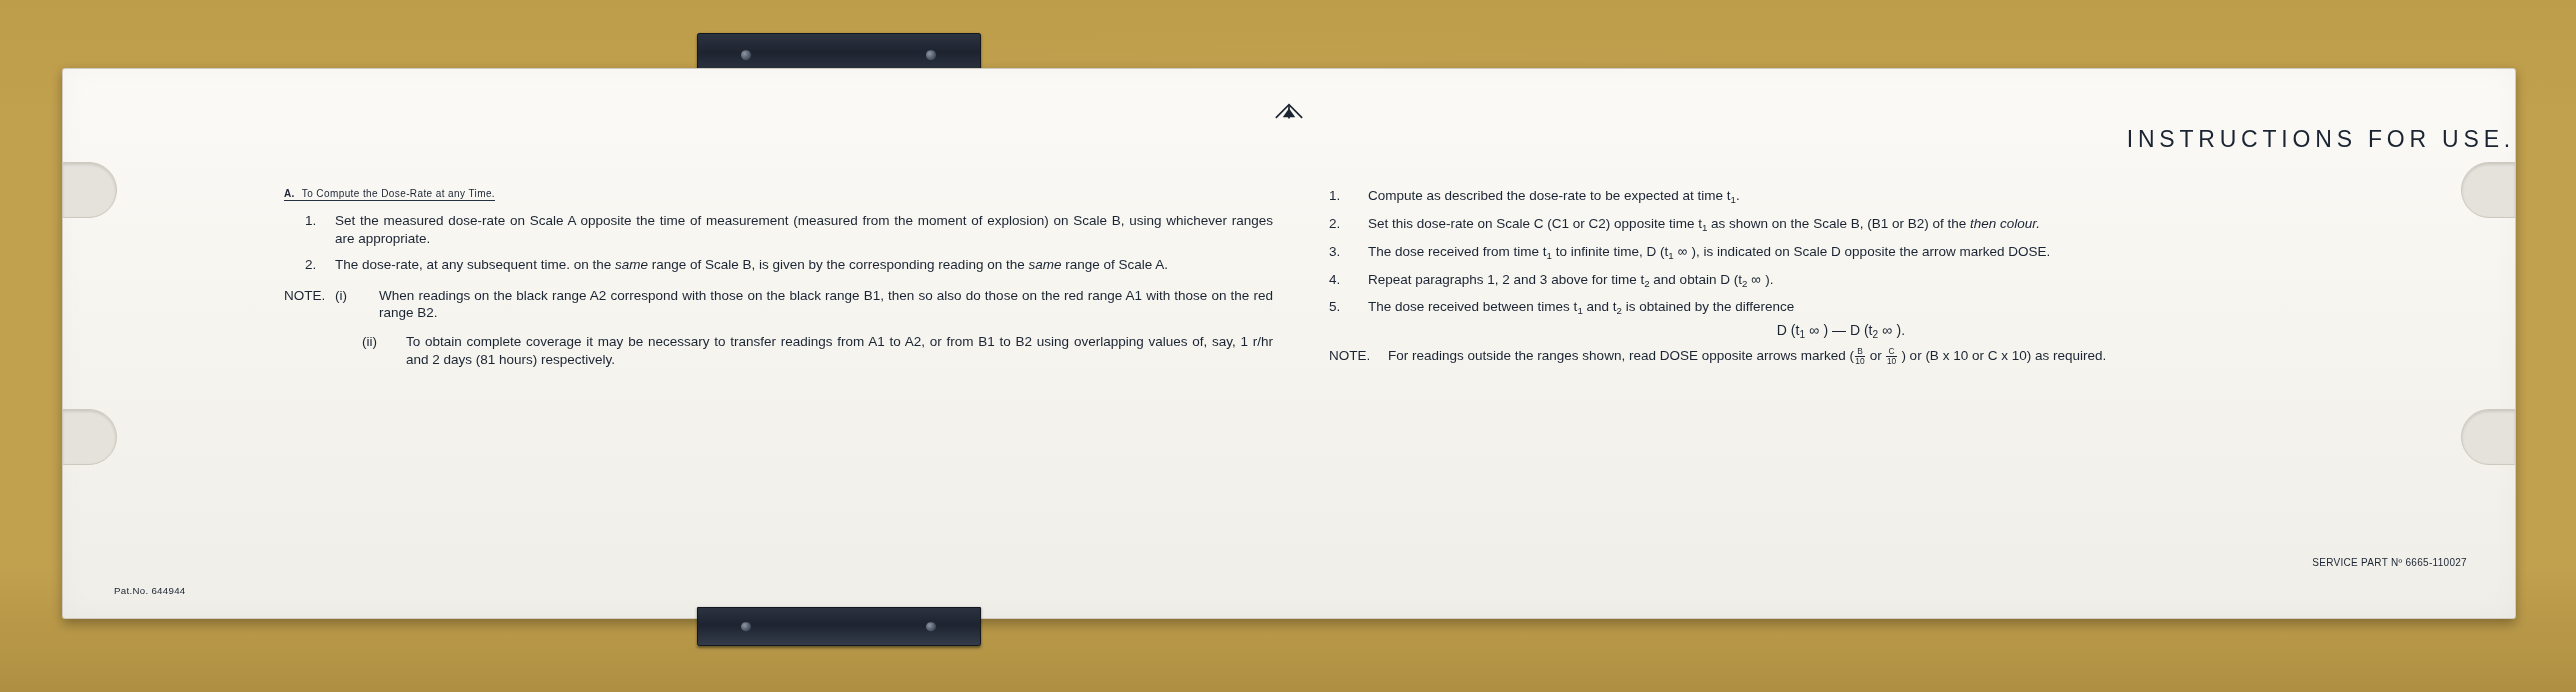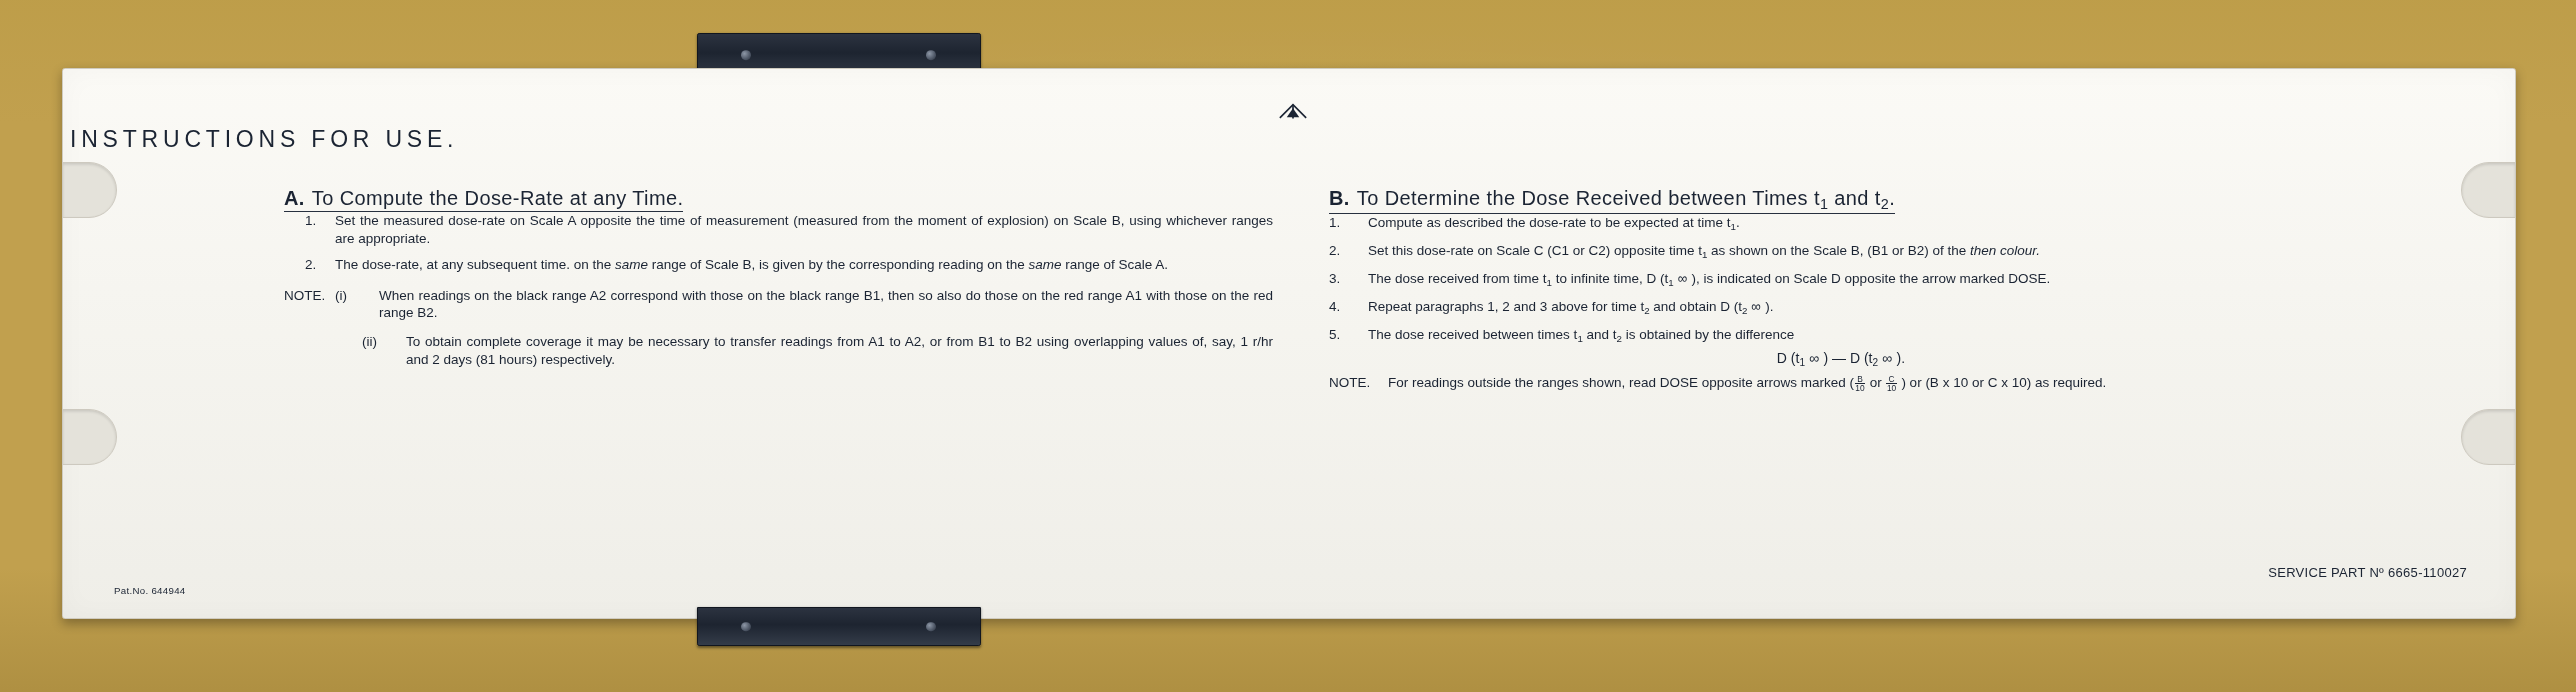--- a/index.html
+++ b/index.html
@@ -88,22 +88,21 @@
   .notch.left  { left: -0.7px;  border-radius: 0 30px 30px 0; }
   .notch.right { right: -0.7px; border-radius: 30px 0 0 30px; }
   .notch.n1 { top: 93px; }
   .notch.n2 { top: 340px; }
 
   
   #header {
     position: absolute;
     left: 0; right: 0;
     top: 33px;
-    text-align: left;
-    padding-left: 7px;
+    text-align: right;
   }
   #arrow-mark {
     display: block;
     margin: 0 auto 5.5px auto;
     width: 32px;
     height: 18px;
   }
   #title {
     font-size: 23px;
     letter-spacing: 4.8px;
@@ -115,25 +114,26 @@
   
   .col {
     position: absolute;
     top: 118px;
     color: #1b2433;
   }
   #col-a { left: 221px;  width: 989px; }
   #col-b { left: 1266px; width: 1024px; }
 
   .sec-head {
-    font-size: 20px;
+    font-size: 10px;
     letter-spacing: 0.4px;
     border-bottom: 0.7px solid #27303f;
     display: inline-block;
     padding-bottom: 1.4px;
+    margin-bottom: 11px;
     white-space: nowrap;
   }
   .sec-head .lbl { font-weight: 700; margin-right: 7px; }
 
   .item {
     display: flex;
     font-size: 13.5px;
     line-height: 1.32;
     margin-bottom: 8.3px;
   }
@@ -192,25 +192,24 @@
     left: 51px;
     top: 516px;
     font-size: 9.7px;
     letter-spacing: 0.3px;
     color: #1b2433;
   }
   #servicepart {
     position: absolute;
     right: 48px;
     top: 488px;
-    font-size: 13px;
+    font-size: 10px;
     letter-spacing: 0.3px;
     color: #1b2433;
     white-space: nowrap;
-    margin-top: 8px;
   }
 </style>
 </head>
 <body>
 
 <div id="scene">
 
   <div class="clip clip-top">
     <span class="clip-screw" style="left:43px"></span>
     <span class="clip-screw" style="left:228px"></span>
@@ -260,23 +259,20 @@
 
       <div class="item note2" style="margin-top:11px">
         <div class="num" style="width:44px;margin-left:78px">(ii)</div>
         <div class="txt j">To obtain complete coverage it may be necessary to transfer readings from A1 to A2, or from B1 to B2 using overlapping values of, say, 1 r/hr and 2 days (81 hours) respectively.</div>
       </div>
 
     </div>
 
     <div class="col" id="col-b">
 
-      <div class="sec-head">
-        <span class="lbl">B.</span><span>To Determine the Dose Received between Times t<sub>1</sub> and t<sub>2</sub>.</span>
-      </div>
 
       <div class="item">
         <div class="num">1.</div>
         <div class="txt">Compute as described the dose-rate to be expected at time t<sub>1</sub>.</div>
       </div>
 
       <div class="item">
         <div class="num">2.</div>
         <div class="txt j">Set this dose-rate on Scale C (C1 or C2) opposite time t<sub>1</sub> as shown on the Scale B, (B1 or B2) of the <span class="it">then colour.</span></div>
       </div>

